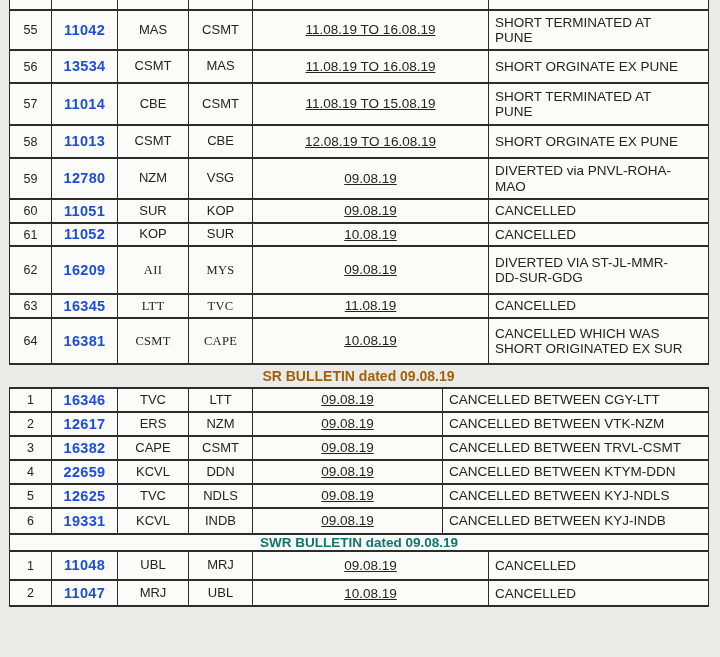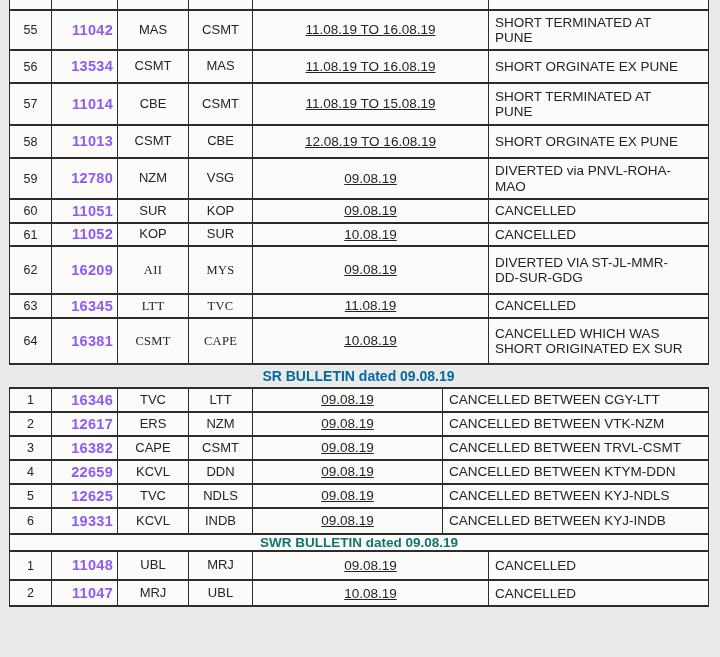--- a/index.html
+++ b/index.html
@@ -31,21 +31,21 @@
     vertical-align: middle;
     text-align: center;
     font-size: 13px;
     line-height: 1.12;
     overflow: hidden;
   }
   
   .cut-row td { border-top: none; height: 9px; padding: 0; }
 
   td.sn     { font-size: 12.5px; }
-  td.train  { font-weight: bold; font-size: 14.5px; letter-spacing: 0.3px; color: #8b5cf6; text-align: right; }
+  td.train  { font-weight: bold; font-size: 14.5px; letter-spacing: 0.3px; color: #1d4ed8; }
   td.dates  { font-size: 13.5px; text-decoration: underline; }
   td.remarks {
     text-align: left;
     font-size: 13.5px;
     padding-left: 6px;
     white-space: pre-line;
   }
   
   #body-cr tr:nth-child(8) td.from, #body-cr tr:nth-child(8) td.to,
   #body-cr tr:nth-child(9) td.from, #body-cr tr:nth-child(9) td.to,
@@ -79,21 +79,21 @@
 
   .section-title {
     width: 699px;
     margin-left: 9px;
     height: 22px;
     display: flex;
     align-items: center;
     justify-content: center;
     font-weight: bold;
     font-size: 14px;
-    color: #0369a1;
+    color: #a16207;
   }
   .merged-title {
     font-weight: bold;
     font-size: 13.5px;
     text-align: center;
     color: #0f766e;
     padding: 0;
   }
 </style>
 </head>

